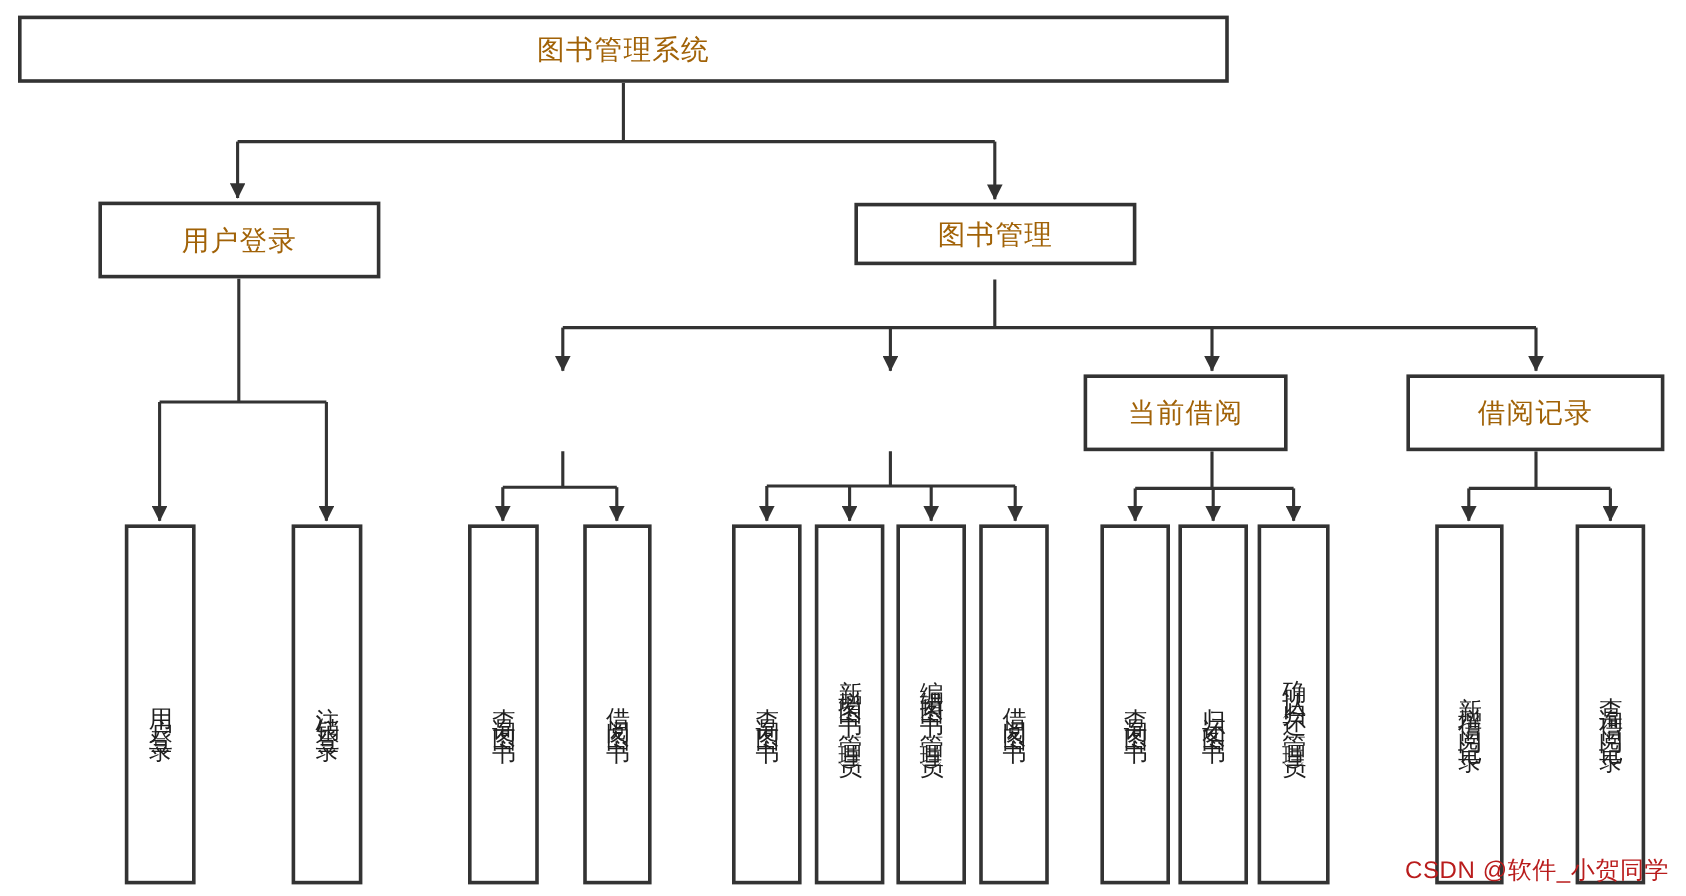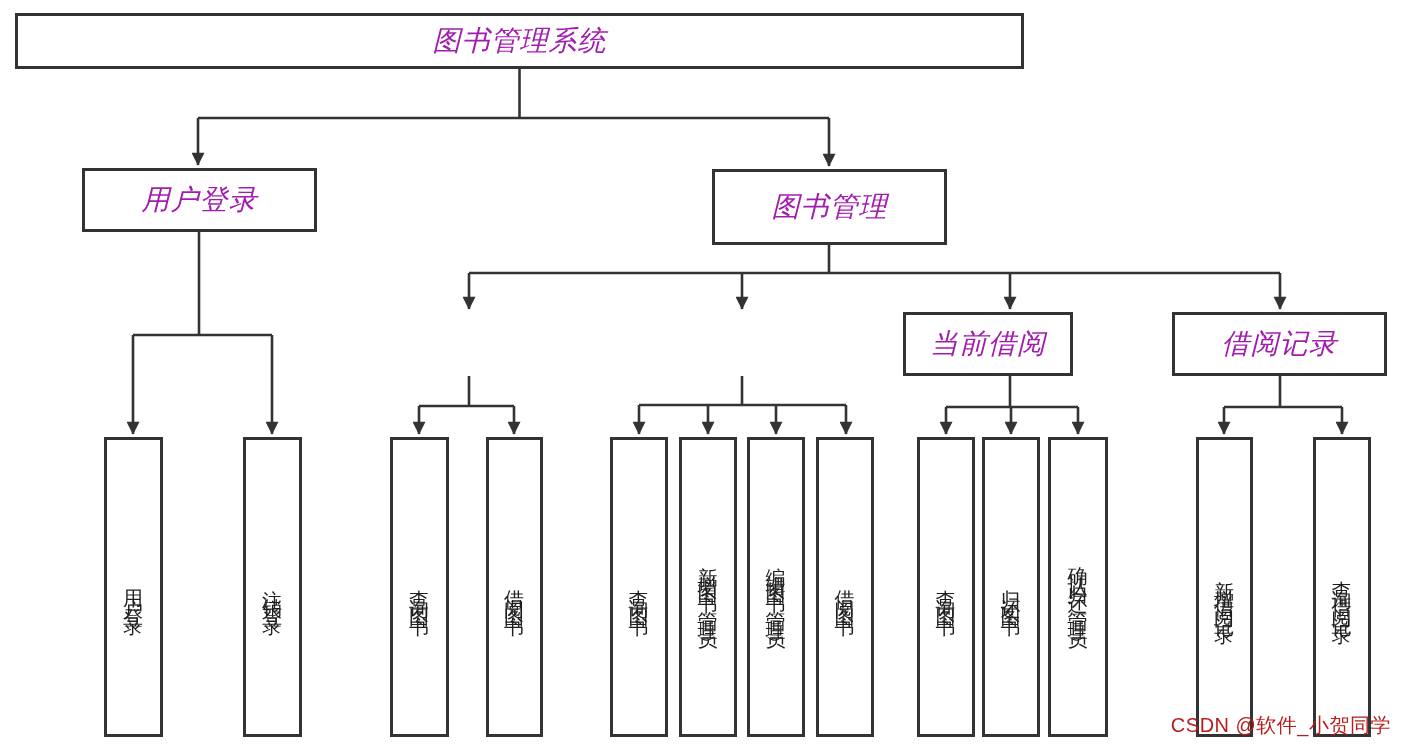--- a/index.html
+++ b/index.html
@@ -12,25 +12,24 @@
   }
   #connectors{position:absolute;left:0;top:0;width:1405px;height:747px;}
   .node{
     position:absolute;
     box-sizing:border-box;
     border:3px solid #333333;
     background:#ffffff;
     display:flex;align-items:center;justify-content:center;
   }
   .hlabel{
-    font-size:28px;
-    color:#a21caf;
+    font-size:23px;
+    color:#a16207;
     letter-spacing:1px;
     white-space:nowrap;
-    font-style:italic;
   }
   .leaf{top:437px;height:300px;}
   .vlabel{
     writing-mode:vertical-rl;
     text-orientation:mixed;
     font-size:20px;
     line-height:1;
     letter-spacing:9px;
     color:#1f1f1f;
     margin-bottom:-9px;
@@ -94,21 +93,21 @@
     </g>
   </svg>
 
   <div class="node" style="left:15px;top:13px;width:1009px;height:56px">
     <span class="hlabel">图书管理系统</span>
   </div>
 
   <div class="node" style="left:82px;top:168px;width:235px;height:64px">
     <span class="hlabel">用户登录</span>
   </div>
-  <div class="node" style="left:712px;top:169px;width:235px;height:76px">
+  <div class="node" style="left:712px;top:169px;width:235px;height:52px">
     <span class="hlabel">图书管理</span>
   </div>
 
   <div class="node" style="left:903px;top:312px;width:170px;height:64px">
     <span class="hlabel">当前借阅</span>
   </div>
   <div class="node" style="left:1172px;top:312px;width:215px;height:64px">
     <span class="hlabel">借阅记录</span>
   </div>
 

